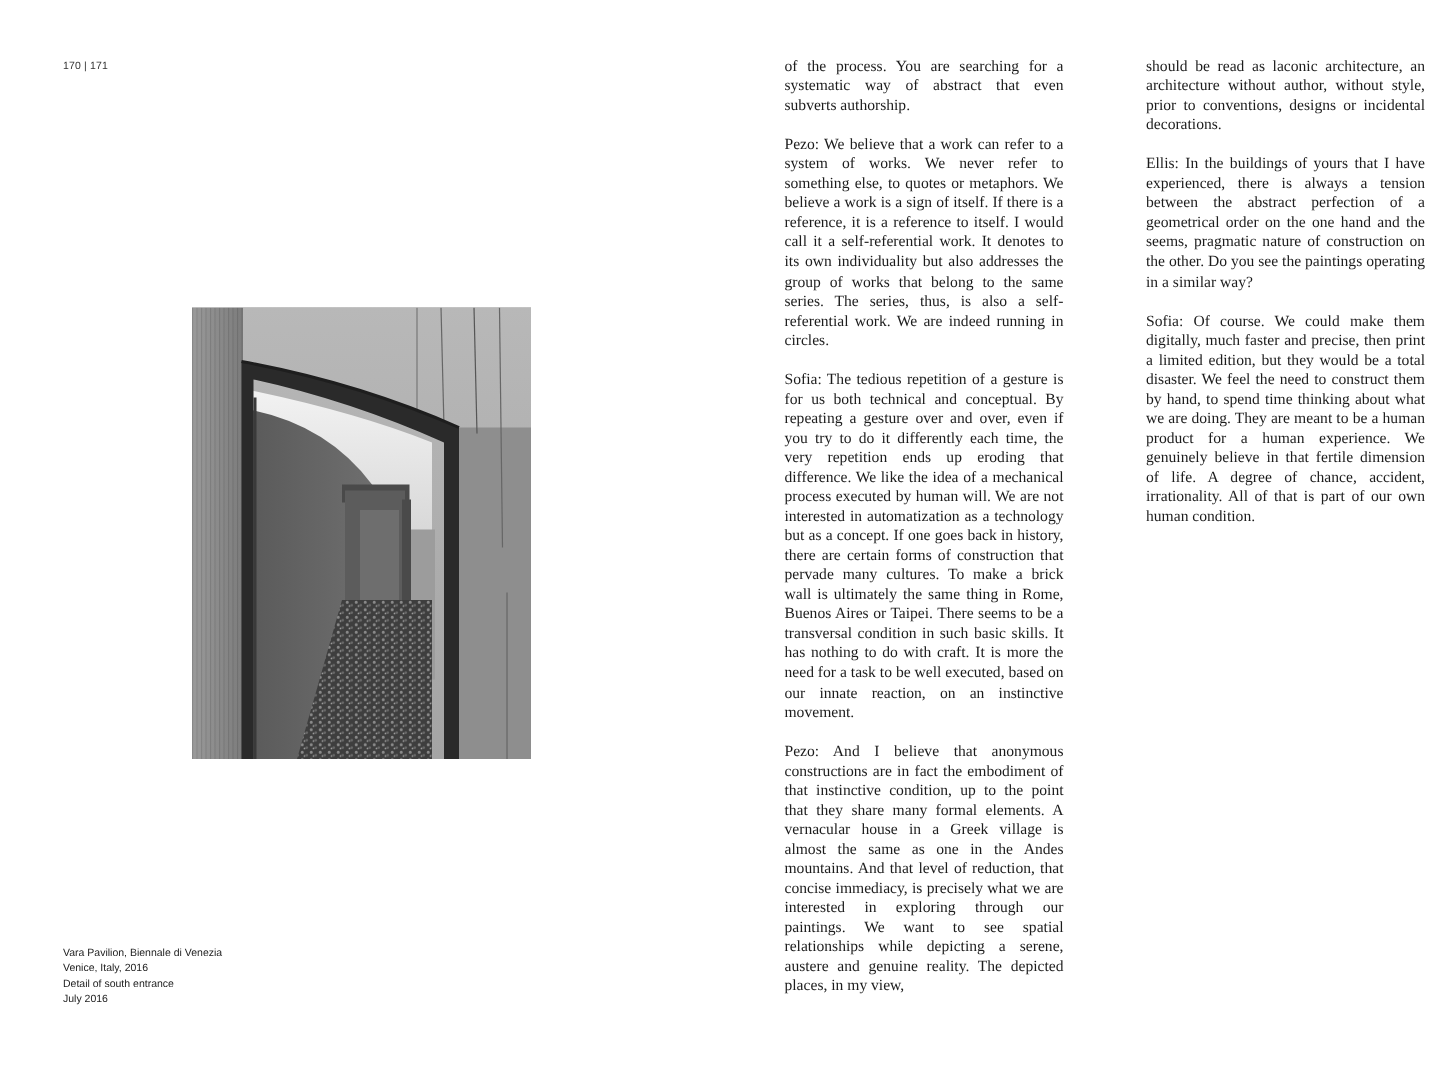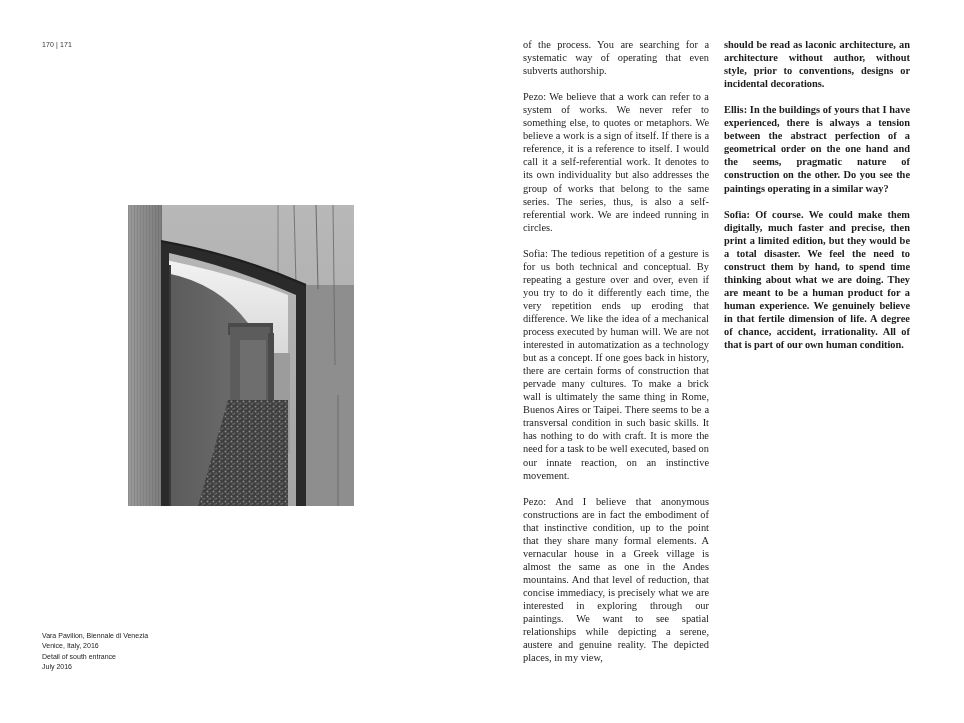--- a/index.html
+++ b/index.html
@@ -17,21 +17,21 @@
       position: absolute; left: 42px; top: 631px;
       font-family: "Liberation Sans", sans-serif; font-size: 7px; line-height: 10.3px; color: #222;
     }
     .caption div { white-space: nowrap; }
     .col {
       position: absolute; top: 38px; width: 186px;
       font-family: "Liberation Serif", serif; font-size: 10.4px; line-height: 13.05px;
       color: #1c1c1c; text-align: justify; hyphens: none;
     }
     .col-1 { left: 523px; }
-    .col-2 { left: 724px; font-weight: bold; }
+    .col-2 { left: 764px; }
     .col p { margin: 0 0 13.05px 0; }
   </style>
 </head>
 <body>
 
 <div class="folio">170 | 171</div>
 
 <div class="photo">
   <svg viewBox="0 0 226 301" xmlns="http://www.w3.org/2000/svg">
     <defs>
@@ -93,21 +93,21 @@
 </div>
 
 <div class="caption">
   <div>Vara Pavilion, Biennale di Venezia</div>
   <div>Venice, Italy, 2016</div>
   <div>Detail of south entrance</div>
   <div>July 2016</div>
 </div>
 
 <div class="col col-1">
-  <p>of the process. You are searching for a systematic way of operating that even subverts authorship.</p>
+  <p>of the process. You are searching for a systematic way of abstract that even subverts authorship.</p>
   <p>Pezo: We believe that a work can refer to a system of works. We never refer to something else, to quotes or metaphors. We believe a work is a sign of itself. If there is a reference, it is a reference to itself. I would call it a self-referential work. It denotes to its own individuality but also addresses the group of works that belong to the same series. The series, thus, is also a self-referential work. We are indeed running in circles.</p>
   <p>Sofia: The tedious repetition of a gesture is for us both technical and conceptual. By repeating a gesture over and over, even if you try to do it differently each time, the very repetition ends up eroding that difference. We like the idea of a mechanical process executed by human will. We are not interested in automatization as a technology but as a concept. If one goes back in history, there are certain forms of construction that pervade many cultures. To make a brick wall is ultimately the same thing in Rome, Buenos Aires or Taipei. There seems to be a transversal condition in such basic skills. It has nothing to do with craft. It is more the need for a task to be well executed, based on our innate reaction, on an instinctive movement.</p>
   <p>Pezo: And I believe that anonymous constructions are in fact the embodiment of that instinctive condition, up to the point that they share many formal elements. A vernacular house in a Greek village is almost the same as one in the Andes mountains. And that level of reduction, that concise immediacy, is precisely what we are interested in exploring through our paintings. We want to see spatial relationships while depicting a serene, austere and genuine reality. The depicted places, in my view,</p>
 </div>
 
 <div class="col col-2">
   <p>should be read as laconic architecture, an architecture without author, without style, prior to conventions, designs or incidental decorations.</p>
   <p>Ellis: In the buildings of yours that I have experienced, there is always a tension between the abstract perfection of a geometrical order on the one hand and the seems, pragmatic nature of construction on the other. Do you see the paintings operating in a similar way?</p>
   <p>Sofia: Of course. We could make them digitally, much faster and precise, then print a limited edition, but they would be a total disaster. We feel the need to construct them by hand, to spend time thinking about what we are doing. They are meant to be a human product for a human experience. We genuinely believe in that fertile dimension of life. A degree of chance, accident, irrationality. All of that is part of our own human condition.</p>
 </div>

